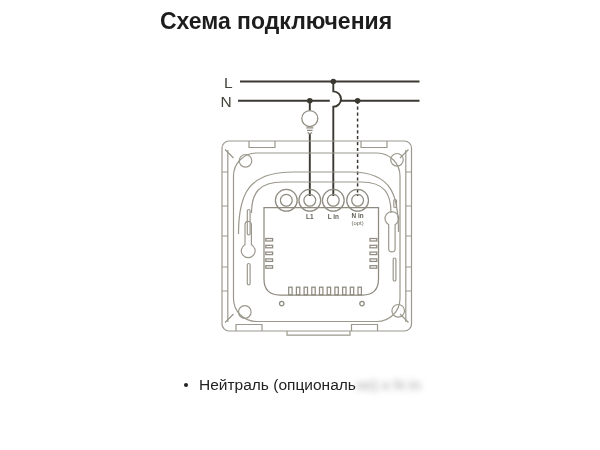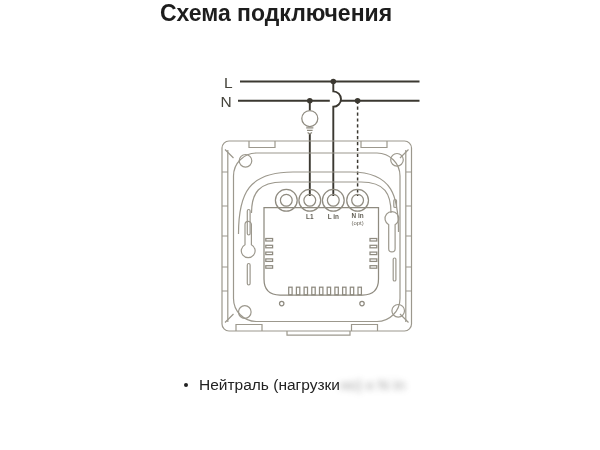--- a/index.html
+++ b/index.html
@@ -1,21 +1,21 @@
 <!DOCTYPE html>
 <html><head>
 <meta charset="utf-8">
 <style>
   html,body{margin:0;padding:0;}
   body{
     width:600px;height:450px;position:relative;overflow:hidden;
     background:#ffffff;font-family:"Liberation Sans",sans-serif;
   }
   .title{
-    position:absolute;left:276px;top:0px;transform:translateX(-50%);
+    position:absolute;left:276px;top:8px;transform:translateX(-50%);
     margin:0;font-size:23px;line-height:27px;font-weight:700;color:#1d1d1d;
     white-space:nowrap;
   }
   .diagram-svg{position:absolute;left:0;top:0;}
   
   .wire{stroke:#3b3831;stroke-width:1.9;fill:none;}
   .dash{stroke-dasharray:3.2 2.7;stroke-width:1.5;}
   .dot{fill:#3b3831;stroke:none;}
   .ln{fill:#45443c;font-size:15.5px;font-weight:400;}
   .frame{stroke:#9c988d;stroke-width:1.2;fill:none;}
@@ -131,15 +131,15 @@
     </g>
     <text class="term-label" x="309.8" y="219">L1</text>
     <text class="term-label" x="333.3" y="219">L in</text>
     <text class="term-label" x="357.6" y="217.5">N in</text>
     <text class="term-sub" x="357.6" y="225.2">(opt)</text>
   </g>
 </svg>
 
 <ul class="notes">
   <li>
-    <span class="bullet-dot"></span><span>Нейтраль (нагрузки</span><span class="blurred">но) к N in</span>
+    <span class="bullet-dot"></span><span>Нейтраль (опциональ</span><span class="blurred">но) к N in</span>
   </li>
 </ul>
 
 </body></html>

